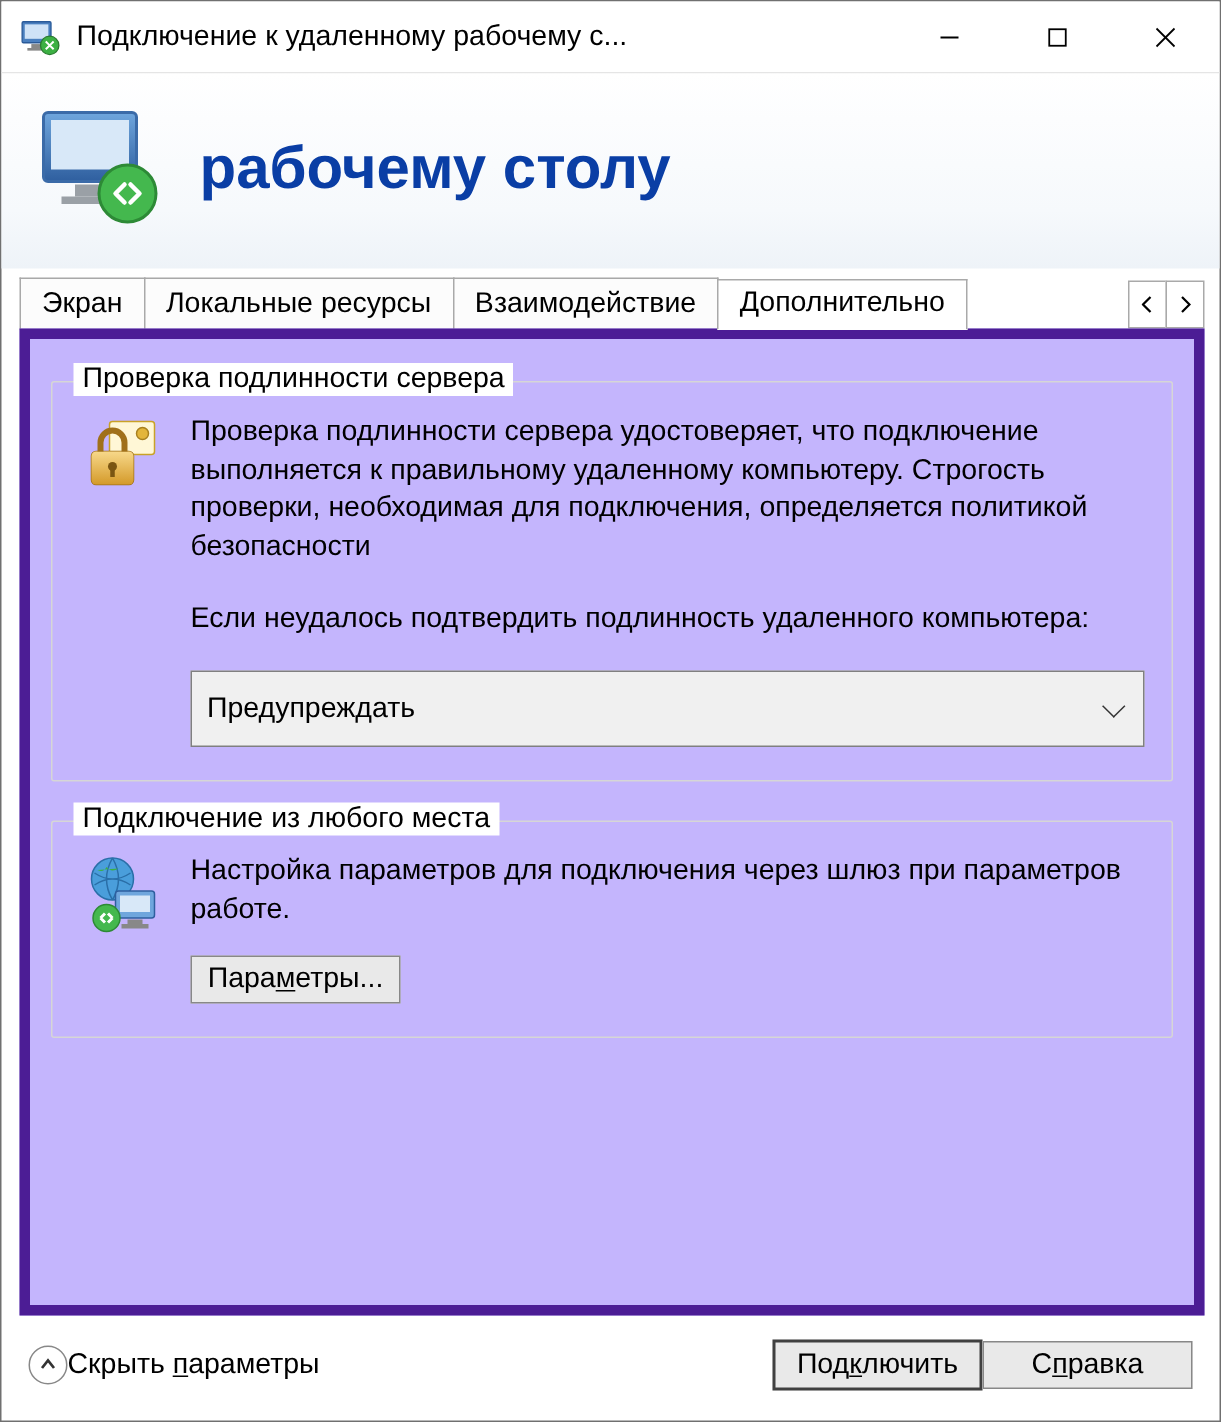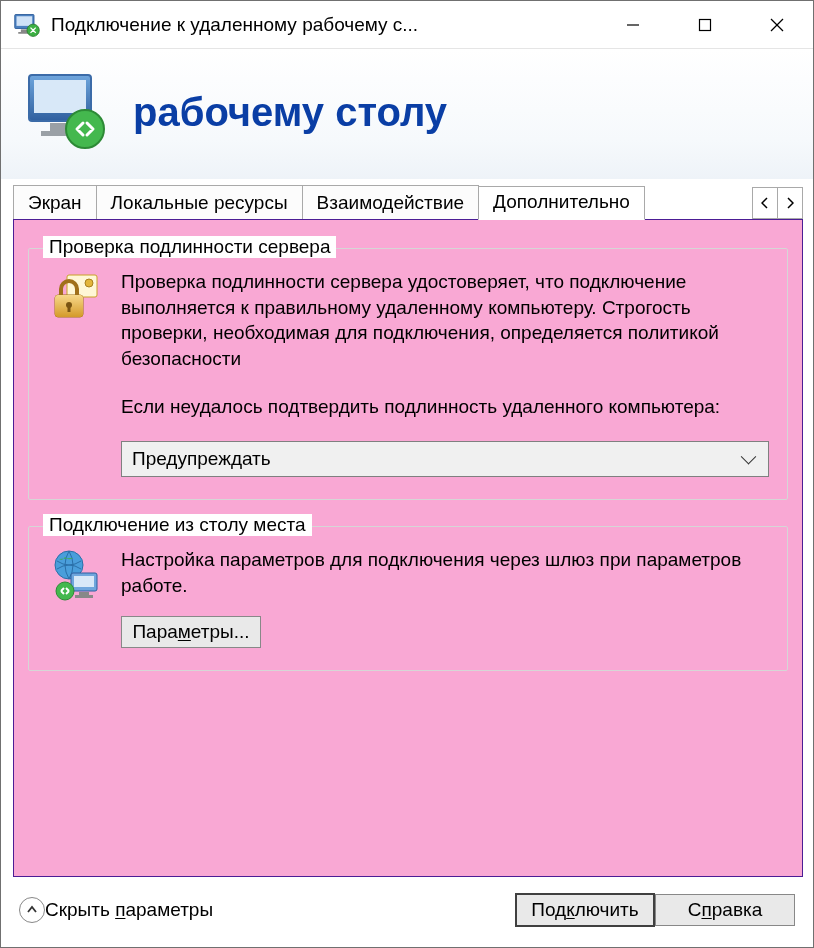--- a/index.html
+++ b/index.html
@@ -95,24 +95,24 @@
   .tab-arrow-btn {
     width: 26px; height: 32px;
     border: 1px solid #a9a9a9;
     background: #fff;
     display: flex; align-items:center; justify-content:center;
     cursor: pointer;
     margin-left: -1px;
     font-size: 14px;
   }
   .tab-panel-border {
-    border: 1px solid #4c1d95;
+    border: 7px solid #4c1d95;
     margin: 0 10px 0 12px;
     flex: 1;
-    background: #f9a8d4;
+    background: #c4b5fd;
     padding: 18px 14px 14px 14px;
     position: relative;
     top: 0;
     overflow: hidden;
   }
   
   .groupbox {
     border: 1px solid #d6d6d6;
     border-radius: 2px;
     margin: 10px 0 26px 0;
@@ -128,21 +128,21 @@
   }
   .group-content {
     display: flex;
     gap: 18px;
   }
   .group-icon { width: 56px; flex-shrink:0; text-align:center; }
   .group-text { flex:1; font-size: 19px; line-height: 1.35; }
   .group-para { margin: 0 0 22px 0; }
   .select {
     width: 100%;
-    height: 36px;
+    height: 51px;
     border: 1px solid #808080;
     background: #f0f0f0;
     padding: 0 36px 0 10px;
     font-size: 19px;
     display: flex;
     align-items: center;
     position: relative;
     cursor: pointer;
   }
   .select::after {
@@ -287,21 +287,21 @@
           <p class="group-para">Проверка подлинности сервера удостоверяет, что подключение выполняется к правильному удаленному компьютеру. Строгость проверки, необходимая для подключения, определяется политикой безопасности</p>
           <p class="group-para">Если неудалось подтвердить подлинность удаленного компьютера:</p>
           <div class="select">
             <span>Предупреждать</span>
           </div>
         </div>
       </div>
     </div>
 
     <div class="groupbox">
-      <span class="groupbox-legend">Подключение из столу места</span>
+      <span class="groupbox-legend">Подключение из любого места</span>
       <div class="group-content">
         <div class="group-icon">
           <svg viewBox="0 0 56 56">
             <circle cx="22" cy="18" r="14" fill="#4a9edb" stroke="#2a6fa8"></circle>
             <path d="M10 14 q12 8 24 0 M10 22 q12 -8 24 0" stroke="#2a6fa8" fill="none"></path>
             <path d="M22 4 q-8 14 0 28 M22 4 q8 14 0 28" stroke="#2a6fa8" fill="none"></path>
             <path d="M12 12 q4 2 6 -2 q3 4 8 1" fill="#3cb043"></path>
             <rect x="24" y="26" width="26" height="18" rx="2" fill="#6fa6dd" stroke="#2f5f9f"></rect>
             <rect x="27" y="29" width="20" height="11" fill="#d8e8f8"></rect>
             <rect x="32" y="45" width="10" height="3" fill="#888"></rect>

